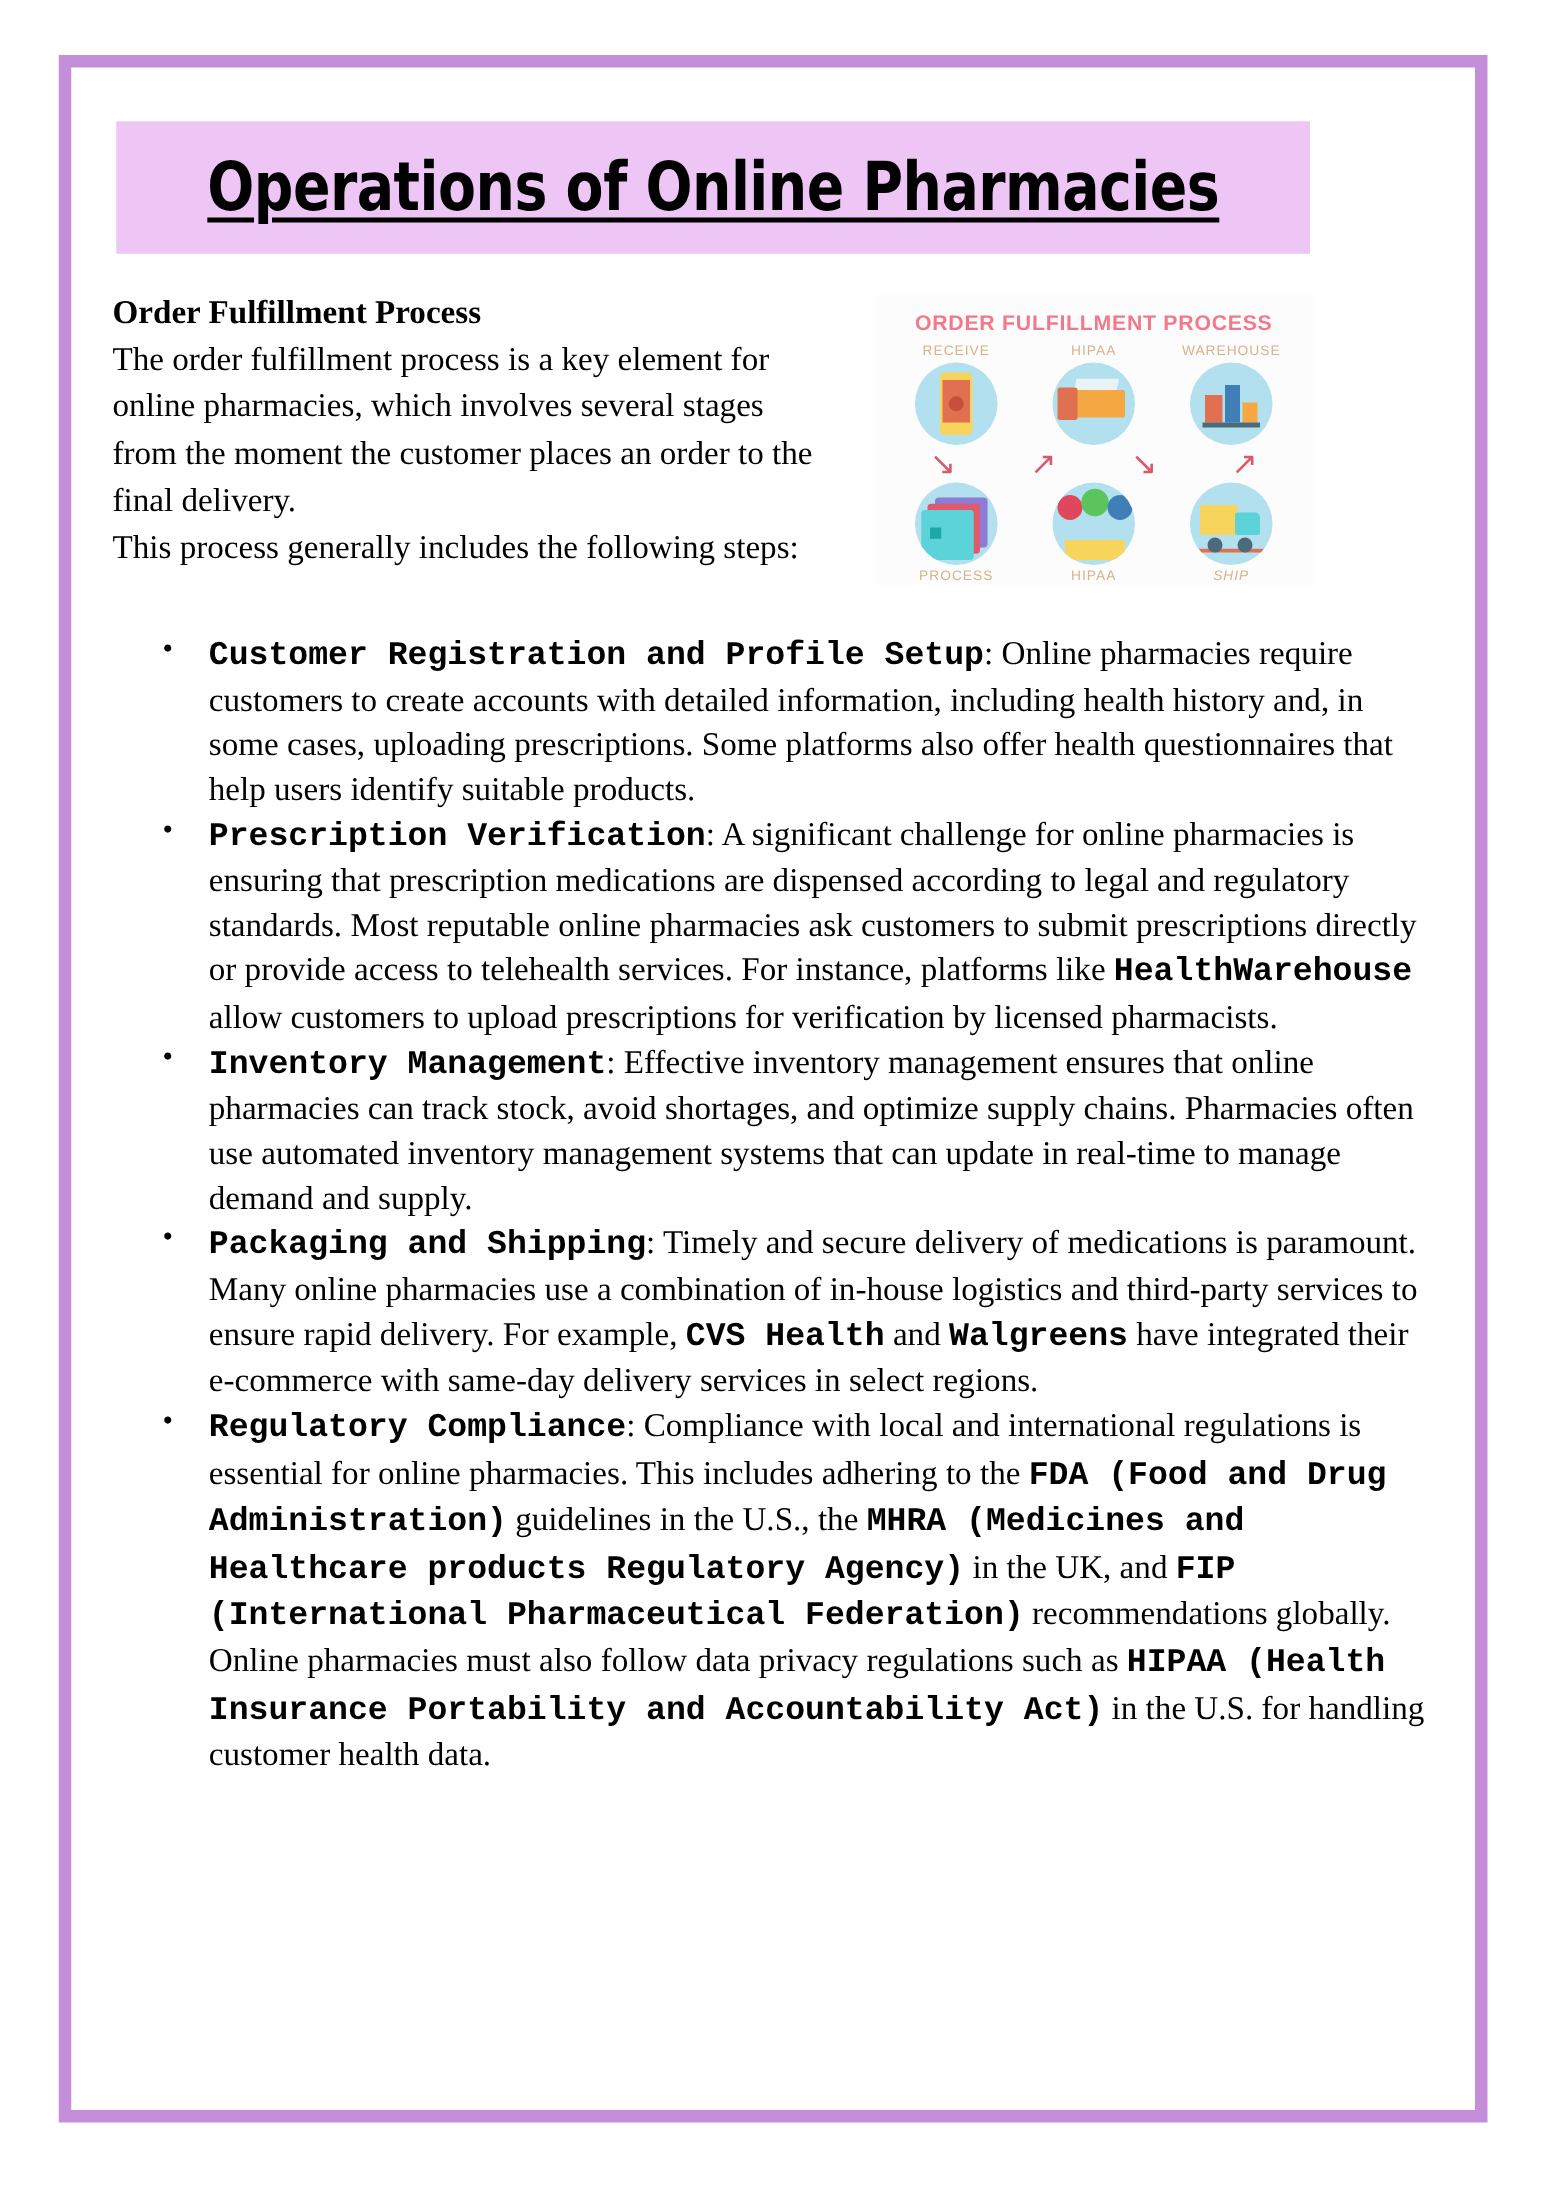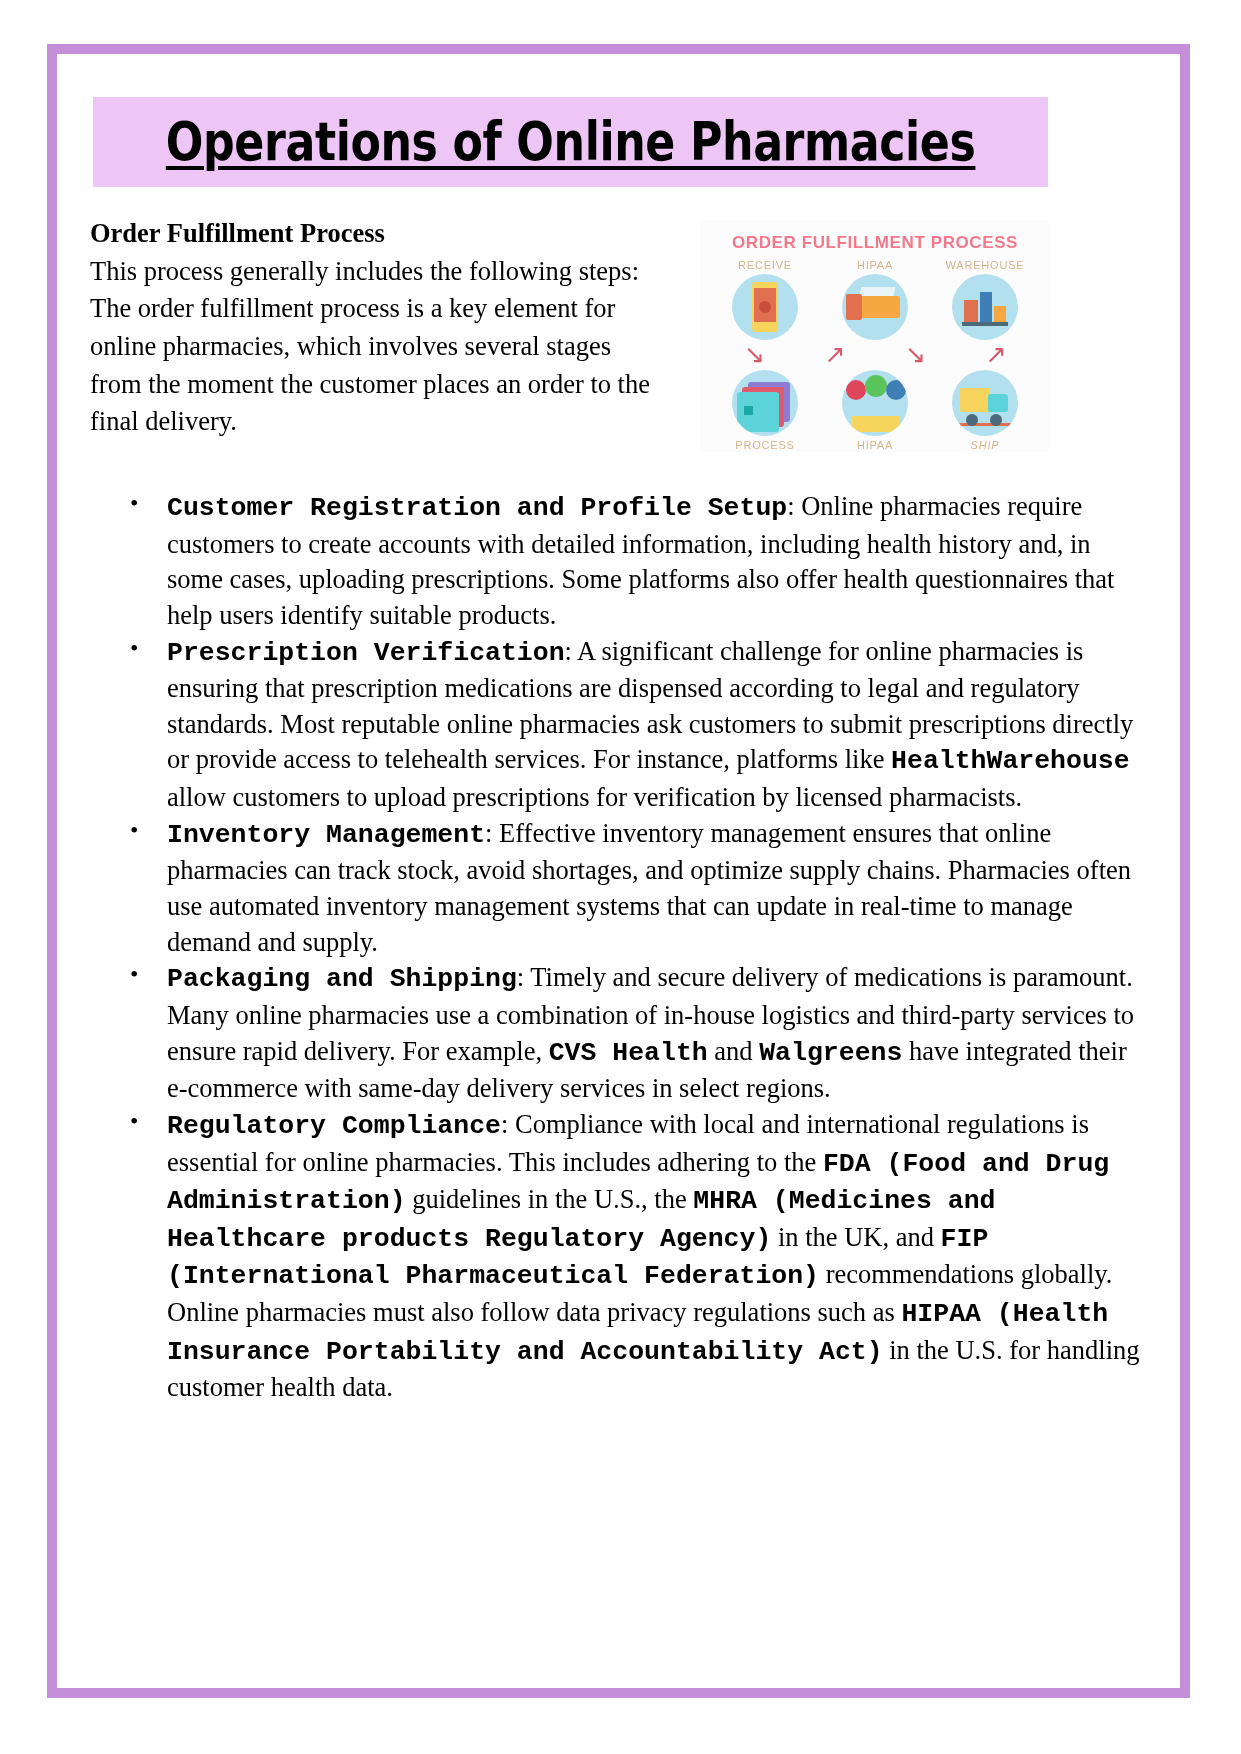--- a/index.html
+++ b/index.html
@@ -32,21 +32,21 @@
     left: 33px;
     top: 43px;
     right: 30px;
     bottom: 20px;
   }
 
   
   .title-band {
     background: #eec6f5;
     width: 955px;
-    height: 90px;
+    height: 106px;
     display: flex;
     align-items: center;
     justify-content: center;
     margin-left: 3px;
   }
   .title-text {
     font-family: "DejaVu Sans", sans-serif;
     font-weight: bold;
     font-size: 54px;
     line-height: 1;
@@ -223,22 +223,22 @@
 <div class="page-frame">
   <div class="page-inner">
 
     <div class="title-band">
       <div class="title-text">Operations of Online Pharmacies</div>
     </div>
 
     <div class="intro-wrap">
       <div class="intro-text">
         <div class="intro-heading">Order Fulfillment Process</div>
+        <div class="intro-para">The order fulfillment process is a key element for online pharmacies, which involves several stages from the moment the customer places an order to the final delivery.</div>
         <div class="intro-para">This process generally includes the following steps:</div>
-        <div class="intro-para">The order fulfillment process is a key element for online pharmacies, which involves several stages from the moment the customer places an order to the final delivery.</div>
       </div>
 
       <div class="infographic">
         <div class="ig-title">ORDER FULFILLMENT PROCESS</div>
 
         <div class="ig-row">
           <div class="ig-cell">
             <div class="ig-label">RECEIVE</div>
             <div class="ig-circle">
               <div class="sh-phone"></div>

